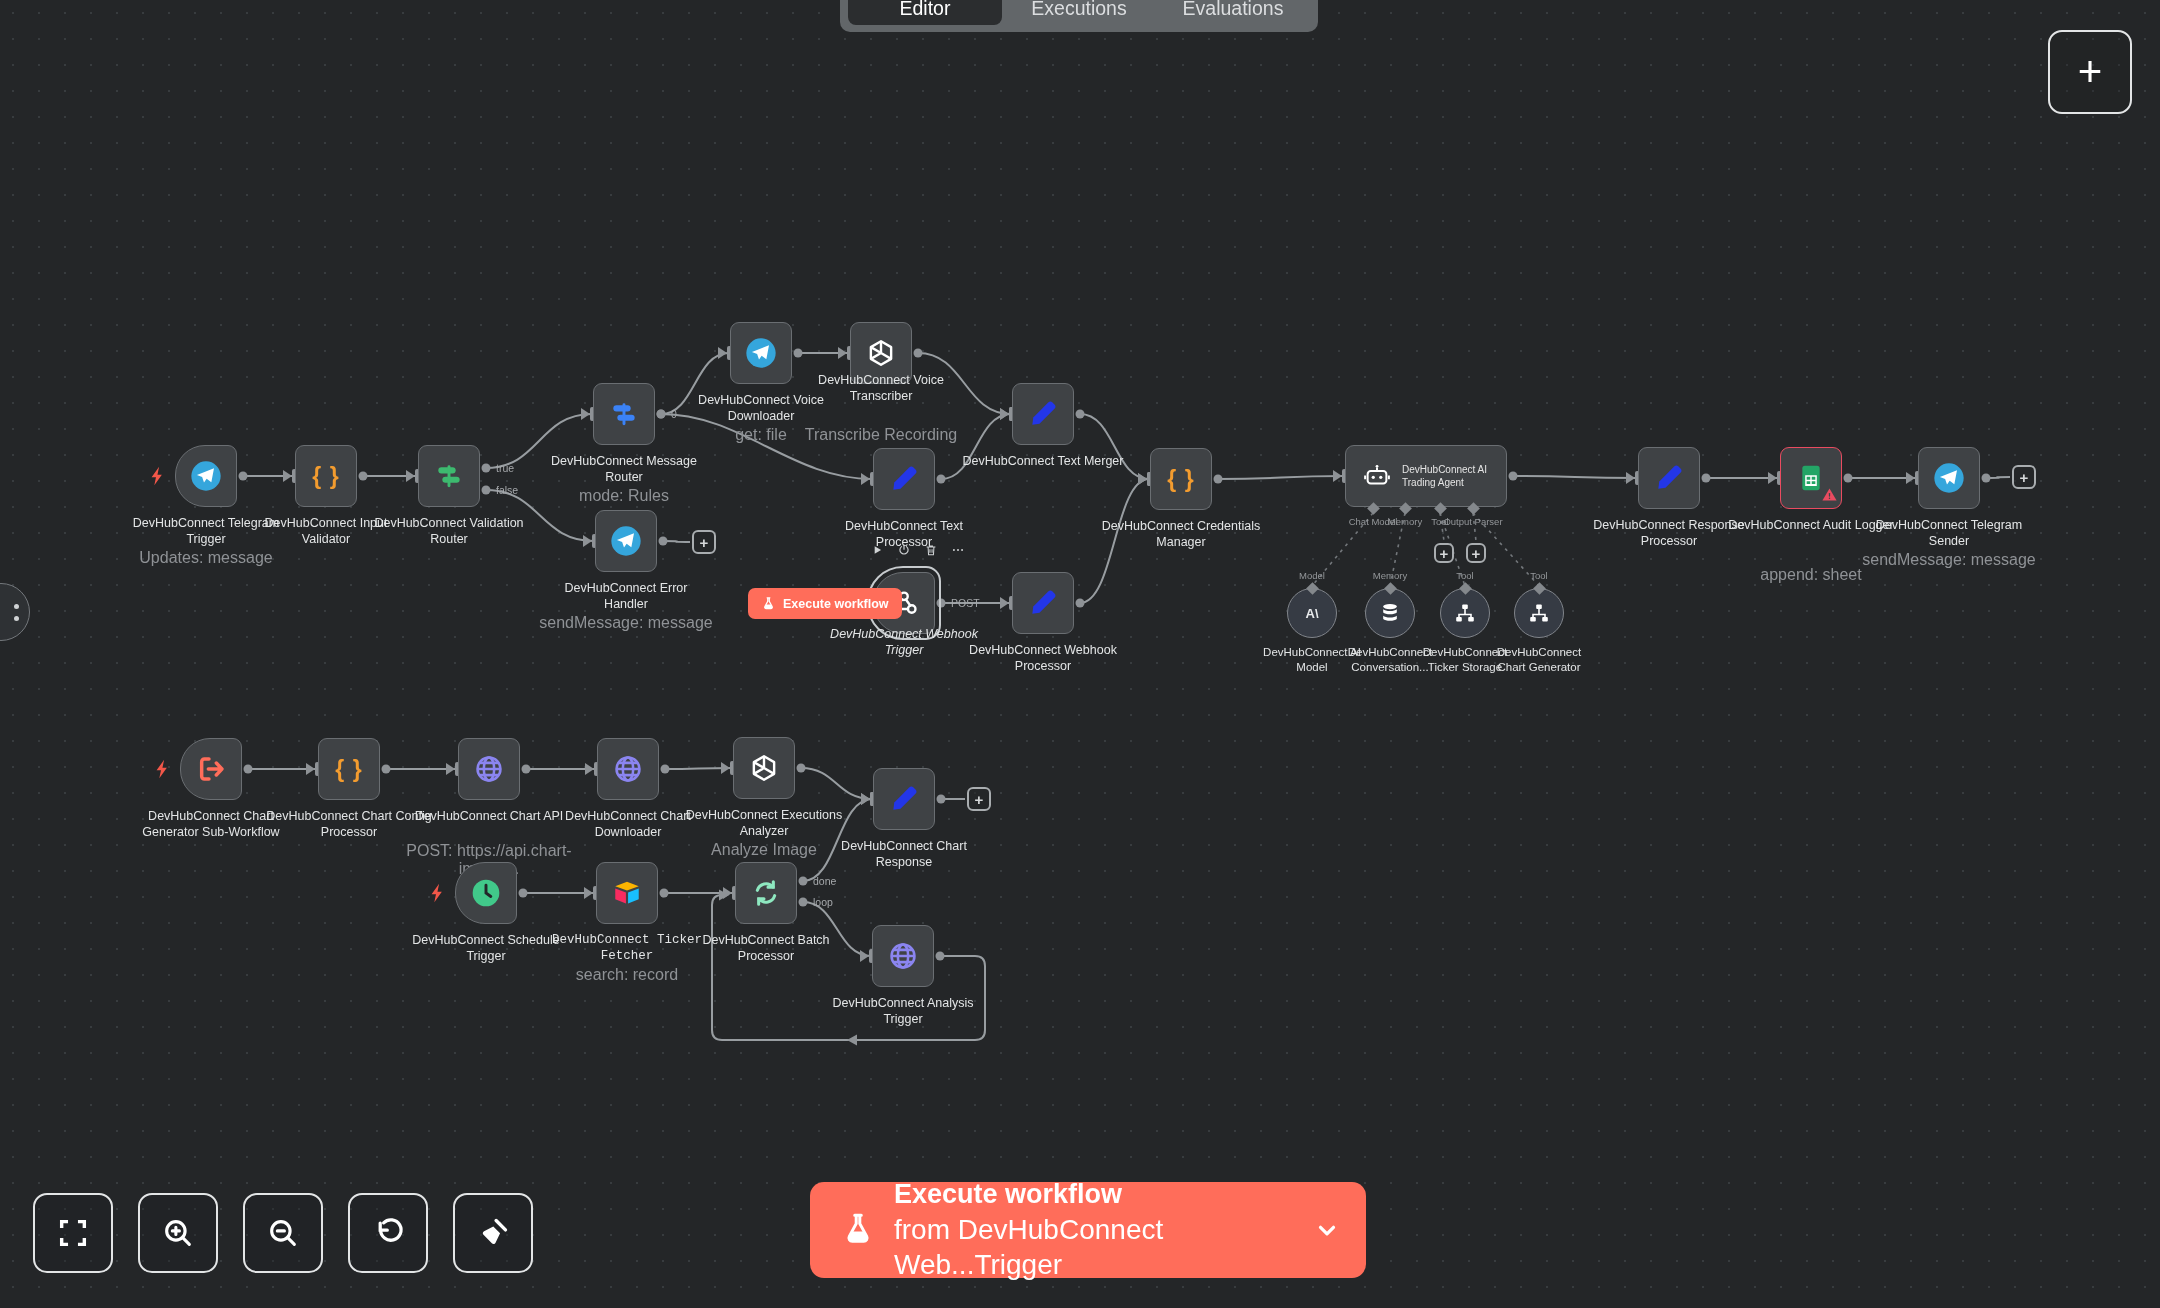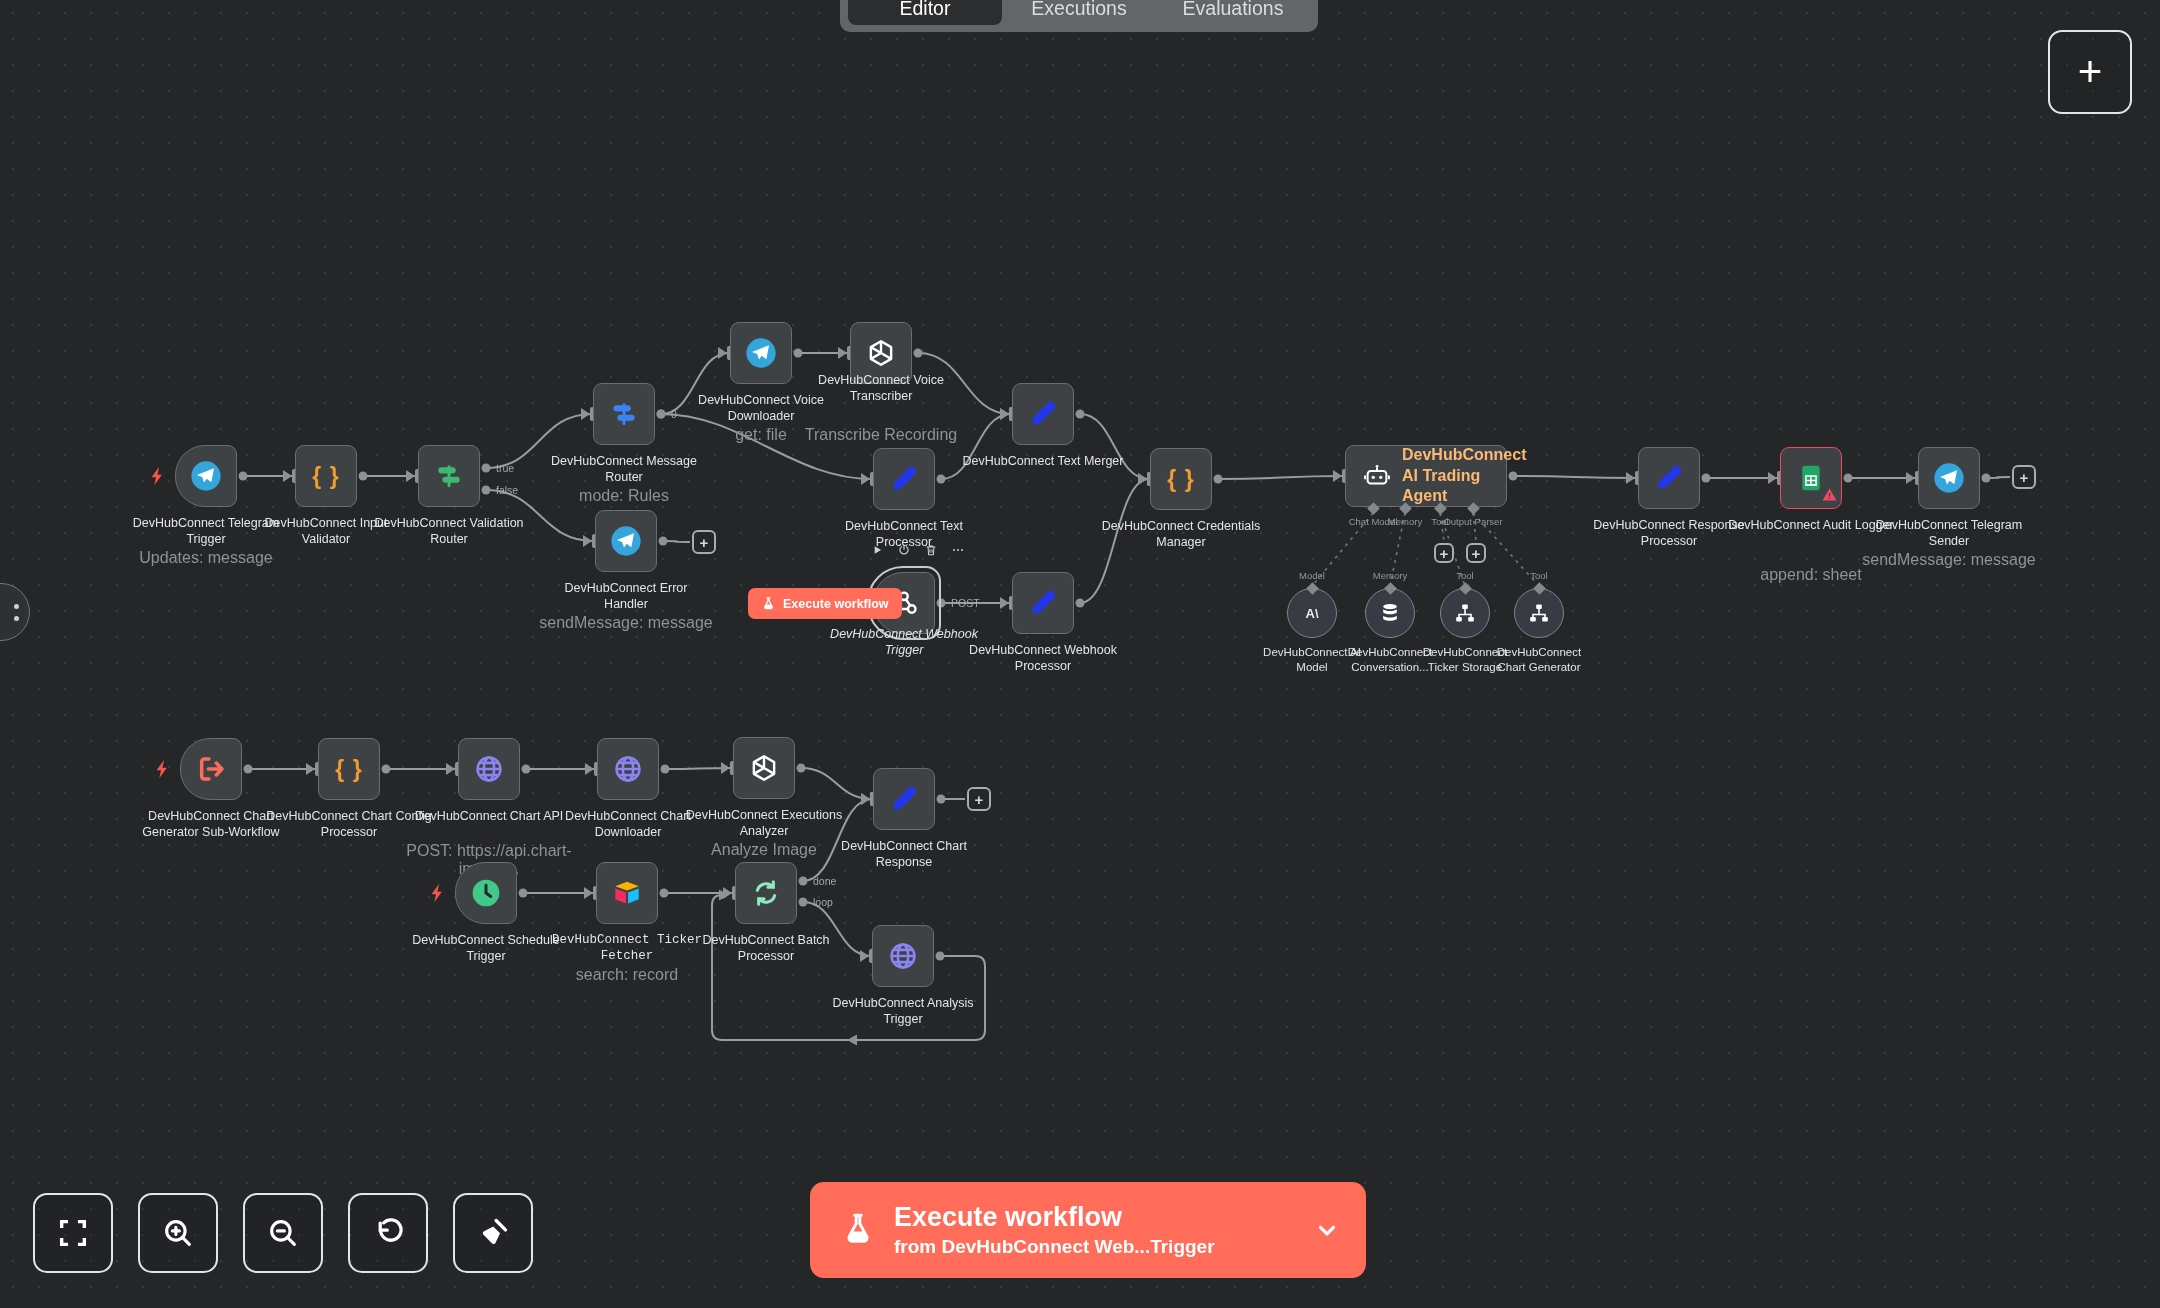--- a/index.html
+++ b/index.html
@@ -14,21 +14,21 @@
   #wires{position:absolute;left:0;top:0;pointer-events:none}
   .node{position:absolute;background:var(--node);border:1.6px solid var(--nodeBorder);
     border-radius:9px;box-sizing:border-box;display:flex;align-items:center;justify-content:center}
   .node.trigger{border-radius:30px 9px 9px 30px}
   .node.selected::after{content:"";position:absolute;inset:-7px;border:2.4px solid #c7cbce;border-radius:15px}
   .node.trigger.selected::after{border-radius:36px 15px 15px 36px}
   .node.error{border-color:var(--error)}
   .node-label{position:absolute;text-align:center;color:var(--label);font-size:12.5px;
     font-weight:500;line-height:1.3;pointer-events:none}
   .node-sub{position:absolute;text-align:center;color:var(--sub);font-size:16px;pointer-events:none}
-  .agent-title{color:#fdba74;font-size:16px;font-weight:700;line-height:1.3;text-align:left}
+  .agent-title{color:#e5e5e5;font-size:10px;font-weight:400;line-height:1.3;text-align:left}
   .zap{position:absolute;pointer-events:none}
   .warn-badge{position:absolute;right:3px;bottom:1px}
   .plusbox{position:absolute;border:2px solid #a9adb0;border-radius:6px;color:#d6d8da;
     background:rgba(36,38,40,.6);display:flex;align-items:center;justify-content:center;
     font-size:15px;font-weight:bold;box-sizing:border-box}
   .circle{position:absolute;width:50px;height:50px;border-radius:50%;background:#363b44;
     border:1.6px solid #80848a;box-sizing:border-box;display:flex;align-items:center;justify-content:center}
   .diamond{position:absolute;width:9px;height:9px;background:#84888c;transform:rotate(45deg)}
   .port-lab{position:absolute;color:#94979a;font-size:9.5px;text-align:center;white-space:nowrap;pointer-events:none}
   .circle-label{position:absolute;text-align:center;color:var(--label);font-size:11.5px;line-height:1.3;pointer-events:none}
@@ -50,21 +50,21 @@
   #assistant i{position:absolute;width:5px;height:5px;border-radius:50%;background:#cfd2d4}
   #toolbar{position:absolute;left:33px;top:1193px;display:flex;gap:25px;z-index:5}
   .tool-btn{width:80px;height:80px;border:2.4px solid #e3e5e6;border-radius:14px;
     background:rgba(30,32,34,.35);display:flex;align-items:center;justify-content:center;
     box-sizing:border-box;cursor:pointer}
   #exec-main{position:absolute;left:810px;top:1182px;width:556px;height:96px;background:var(--accent);
     border:none;border-radius:14px;display:flex;align-items:center;color:#fff;cursor:pointer;
     font-family:inherit;text-align:left;padding:0 0 0 30px;box-sizing:border-box;z-index:5}
   #exec-main .txt{margin-left:18px;flex:1}
   #exec-main .t1{display:block;font-size:27px;font-weight:600;line-height:1.25}
-  #exec-main .t2{display:block;font-size:19px;font-weight:700;line-height:1.25}
+  #exec-main .t2{display:block;font-size:28px;font-weight:400;line-height:1.25}
   #exec-main .chev{margin-right:26px;display:flex}
 </style>
 </head>
 <body>
 
 <div id="canvas">
   <svg id="wires" width="2160" height="1308">
       <path d="M243 476 C 273 476, 264 476, 294 476" stroke="#989da1" stroke-width="2" fill="none"></path>
       <circle cx="243" cy="476" r="4.5" fill="#8e9296"></circle>
       <path d="M283 470 L292 476 L283 482 Z" fill="#8e9296"></path>

